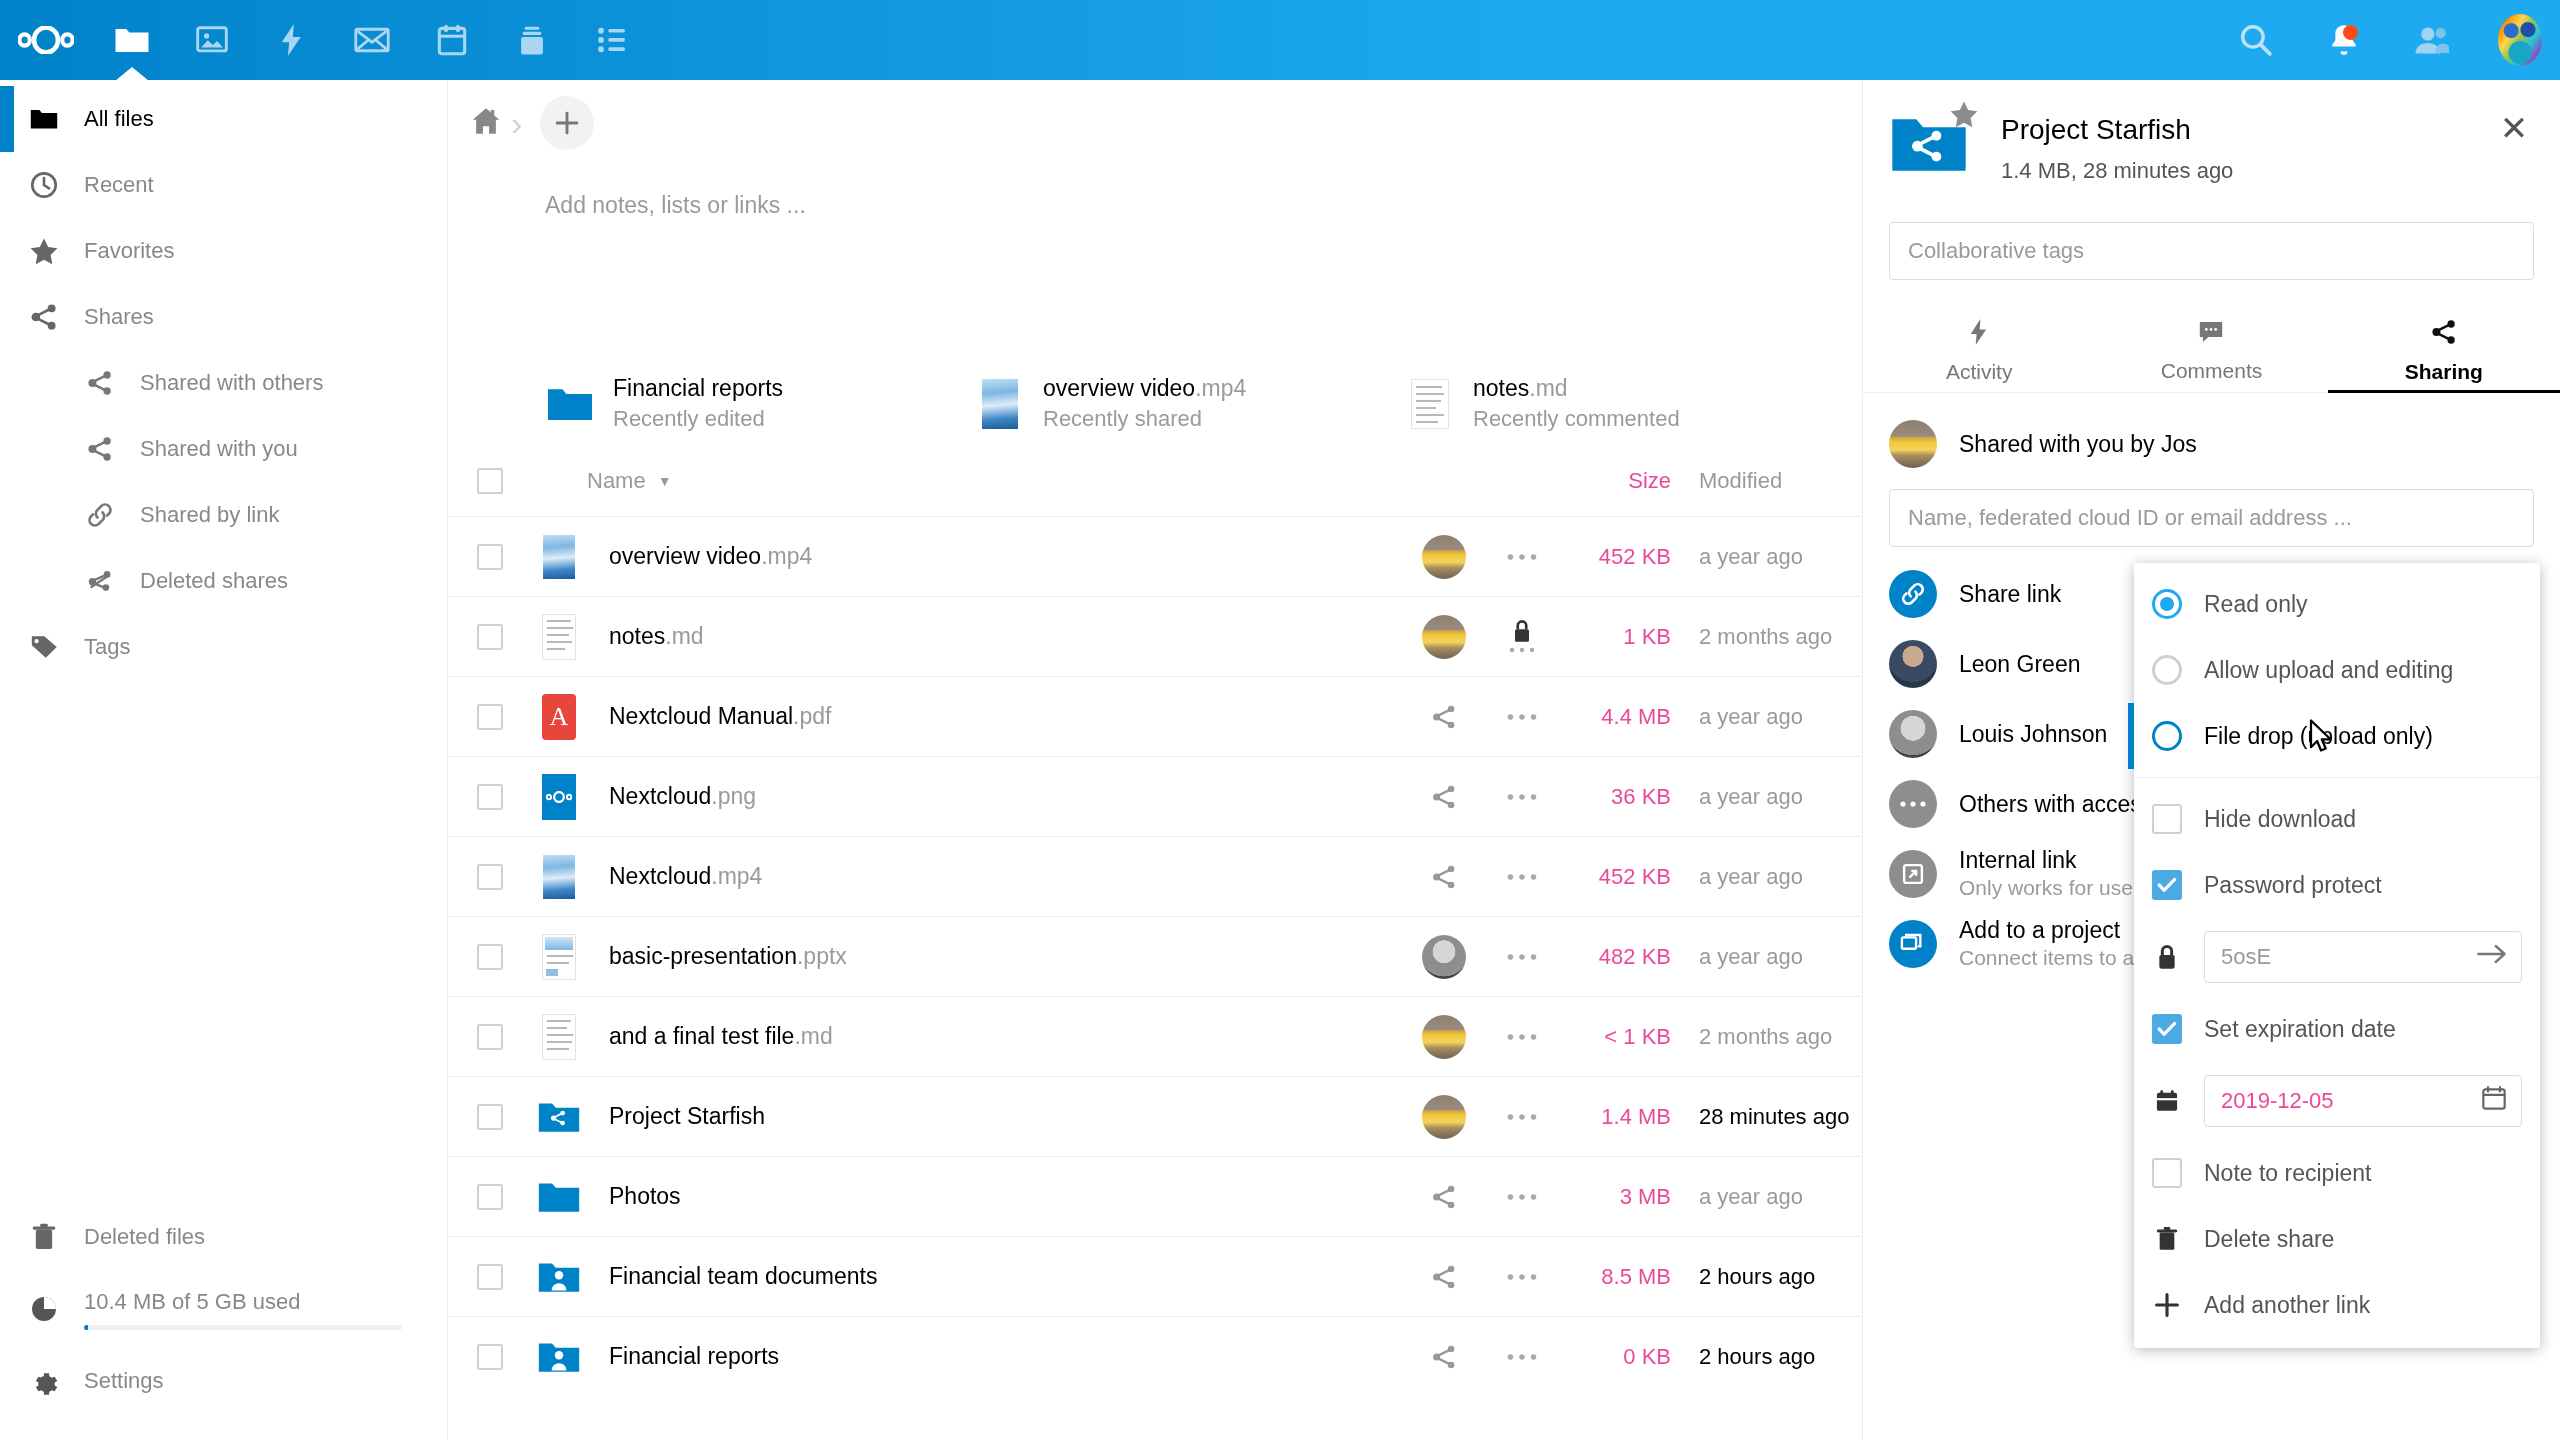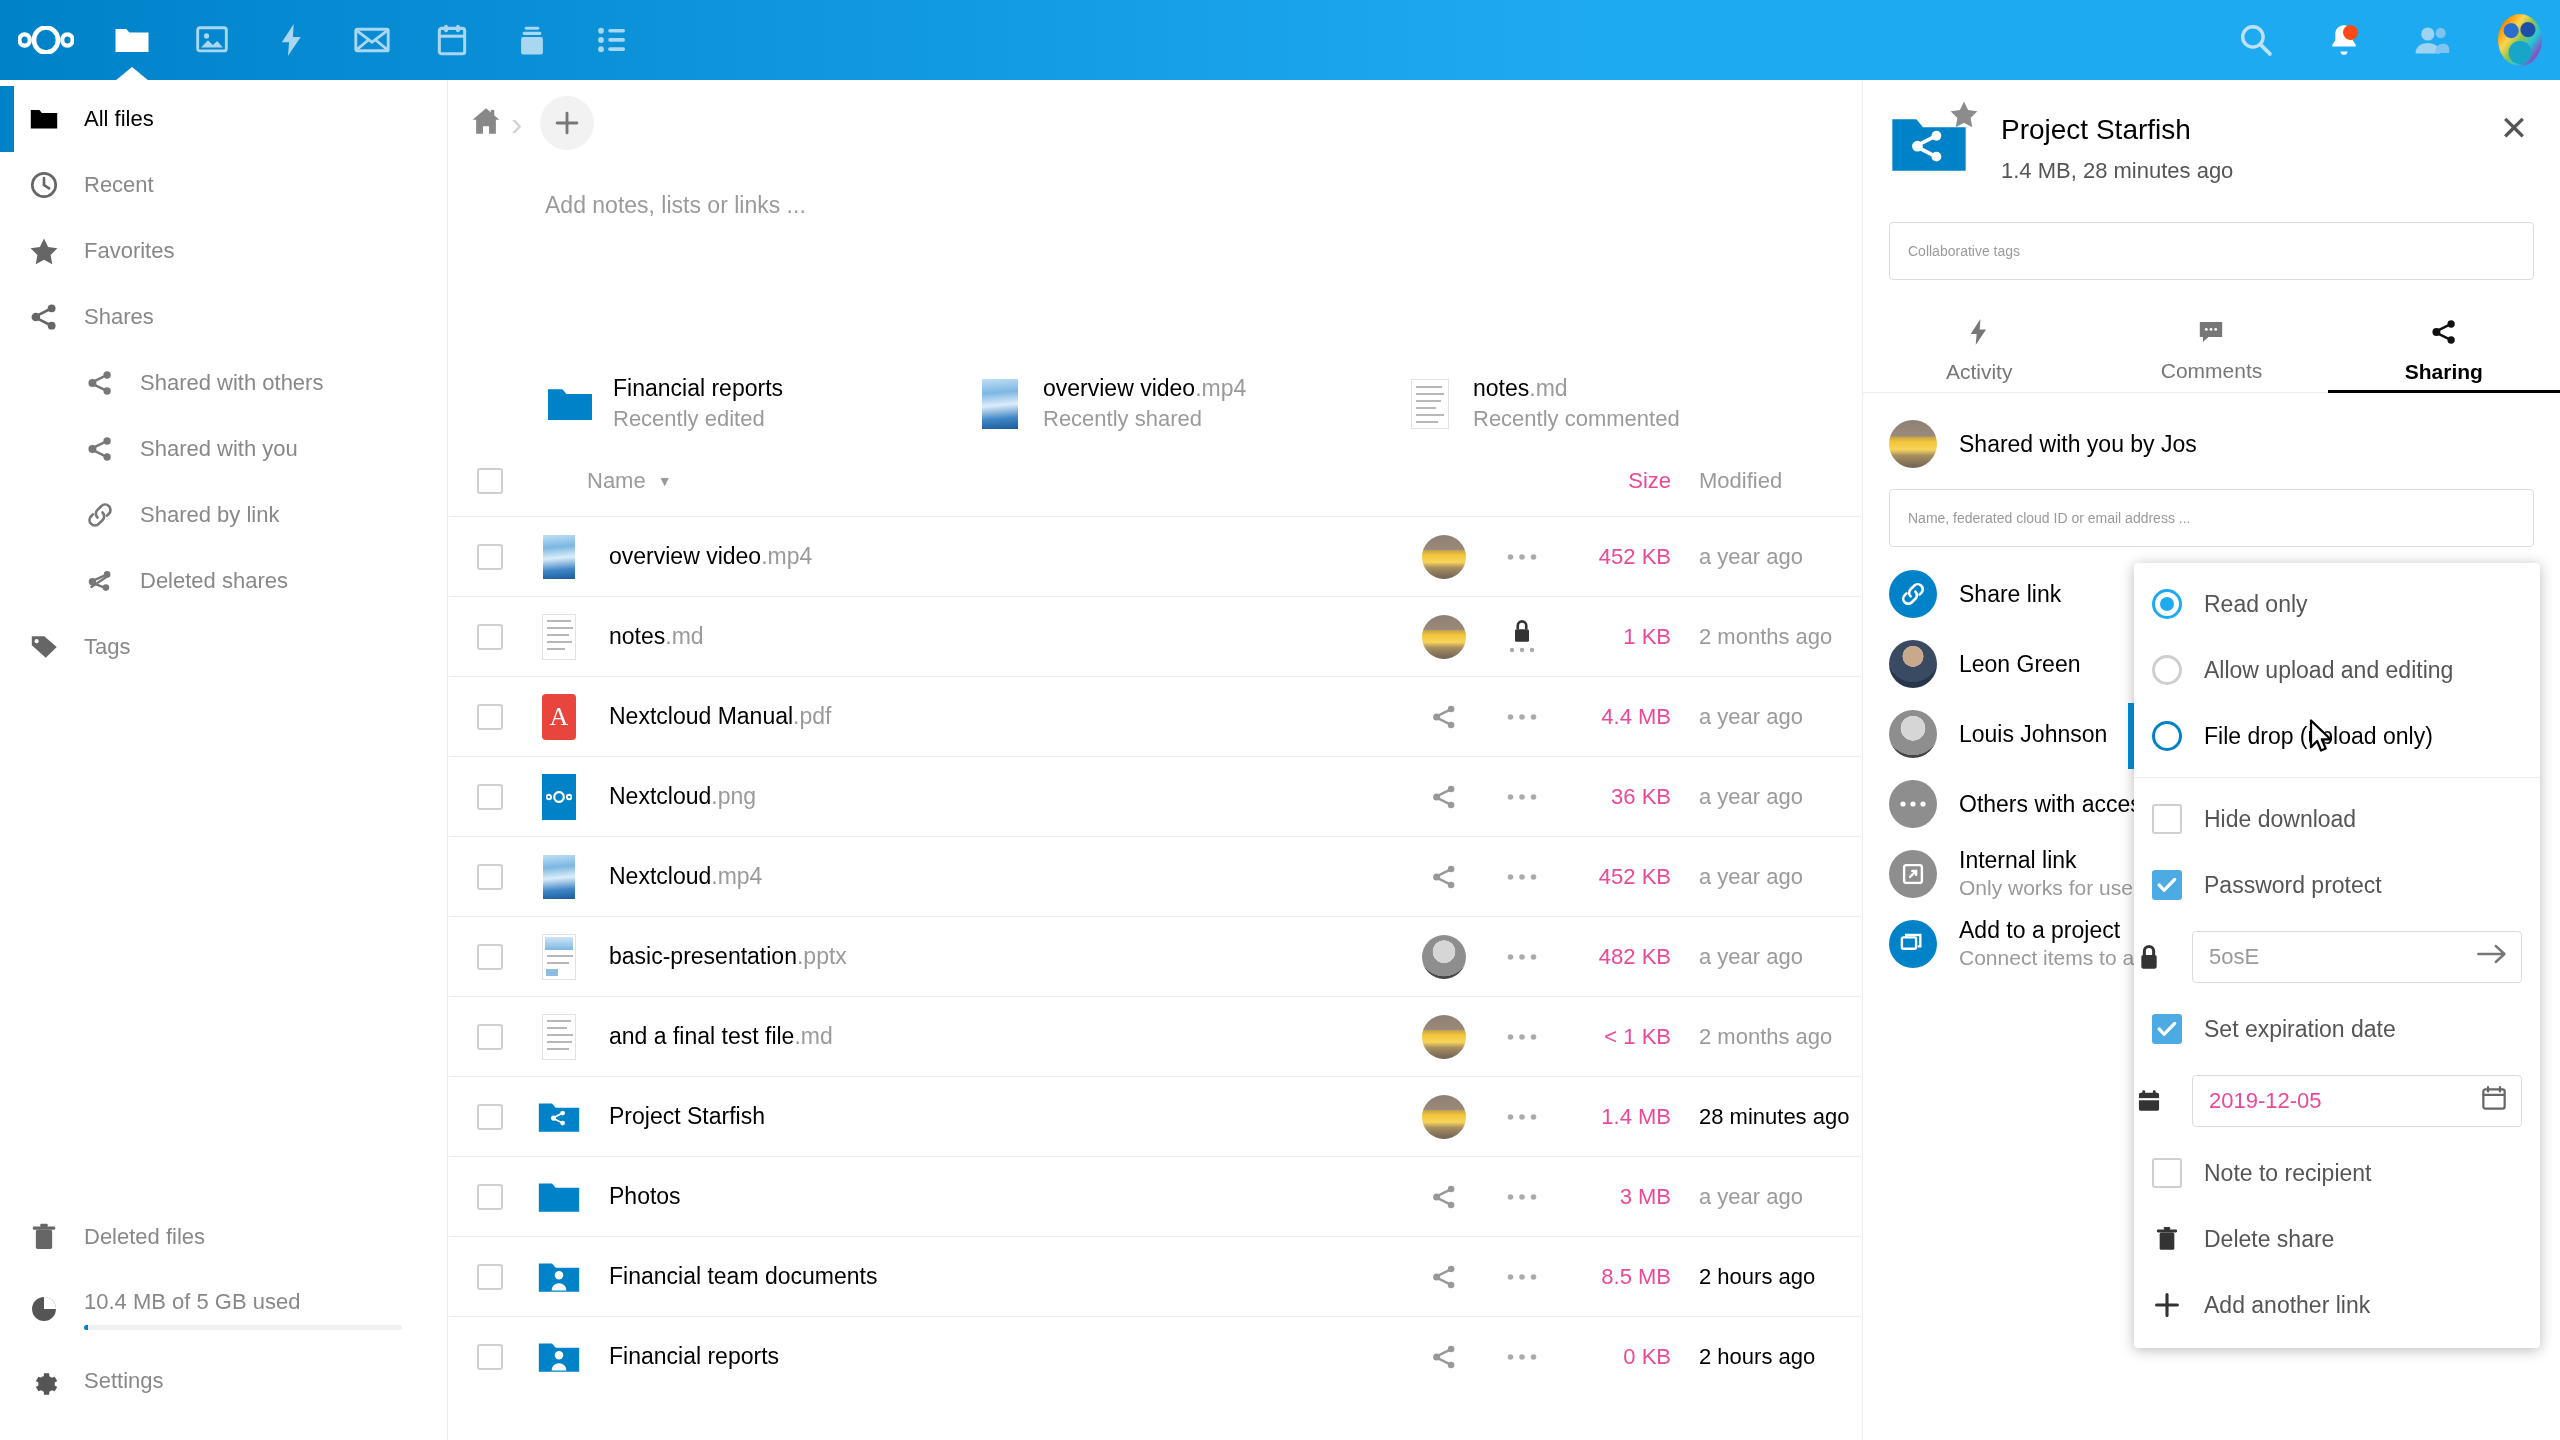--- a/index.html
+++ b/index.html
@@ -148,21 +148,21 @@
   .rp-meta { padding-left: 24px; padding-top: 6px; }
   .rp-title { font-size: 28px; color: #000; }
   .rp-sub { font-size: 22px; color: #555; padding-top: 12px; }
   #rp-close {
     position: absolute; right: 24px; top: 26px; width: 44px; height: 44px;
     display: flex; align-items: center; justify-content: center; cursor: pointer;
     font-size: 34px; color: #555; line-height: 1;
   }
   .rp-input {
     margin: 26px 26px 0 26px; height: 58px; border: 1px solid #dcdcdc; border-radius: 4px;
-    display: flex; align-items: center; padding-left: 18px; color: #9a9a9a; font-size: 14px;
+    display: flex; align-items: center; padding-left: 18px; color: #9a9a9a; font-size: 22px;
     background: #fff; cursor: text;
   }
   #rp-tabs { display: flex; margin: 30px 0 0 0; border-bottom: 1px solid #ededed; }
   .rp-tab {
     flex: 1 1 0; height: 82px; display: flex; flex-direction: column; align-items: center;
     justify-content: center; gap: 10px; color: #777; font-size: 21px; cursor: pointer;
     position: relative;
   }
   .rp-tab.active { color: #000; font-weight: bold; }
   .rp-tab.active::after {
@@ -204,21 +204,21 @@
   .radio.checked { border-color: #1eaaf1; }
   .radio.checked::after { content:""; width: 14px; height: 14px; border-radius: 50%; background: #1eaaf1; }
   .radio.outline { border-color: #0082c9; }
   .chk {
     width: 30px; height: 30px; border: 2px solid #cfcfcf; border-radius: 3px; flex: 0 0 30px;
     background: #fff; display:flex; align-items:center; justify-content:center;
   }
   .chk.checked { background: #4dabe4; border-color: #4dabe4; }
   .mi-divider { height: 1px; background: #ededed; margin: 8px 0; }
   .mi-field {
-    display: flex; align-items: center; gap: 28px; height: 78px;
+    display: flex; align-items: center; padding-left: 18px; gap: 22px; height: 78px;
   }
   .mi-input {
     flex: 1 1 auto; margin-right: 18px; height: 52px; border: 1px solid #dcdcdc; border-radius: 4px;
     display: flex; align-items: center; padding: 0 14px 0 16px; font-size: 22px; background: #fff;
   }
   .mi-input .val { flex: 1 1 auto; }
   .mi-input .ph { color: #9a9a9a; }
   .mi-input .dv { color: #ec4899; }
 
   

